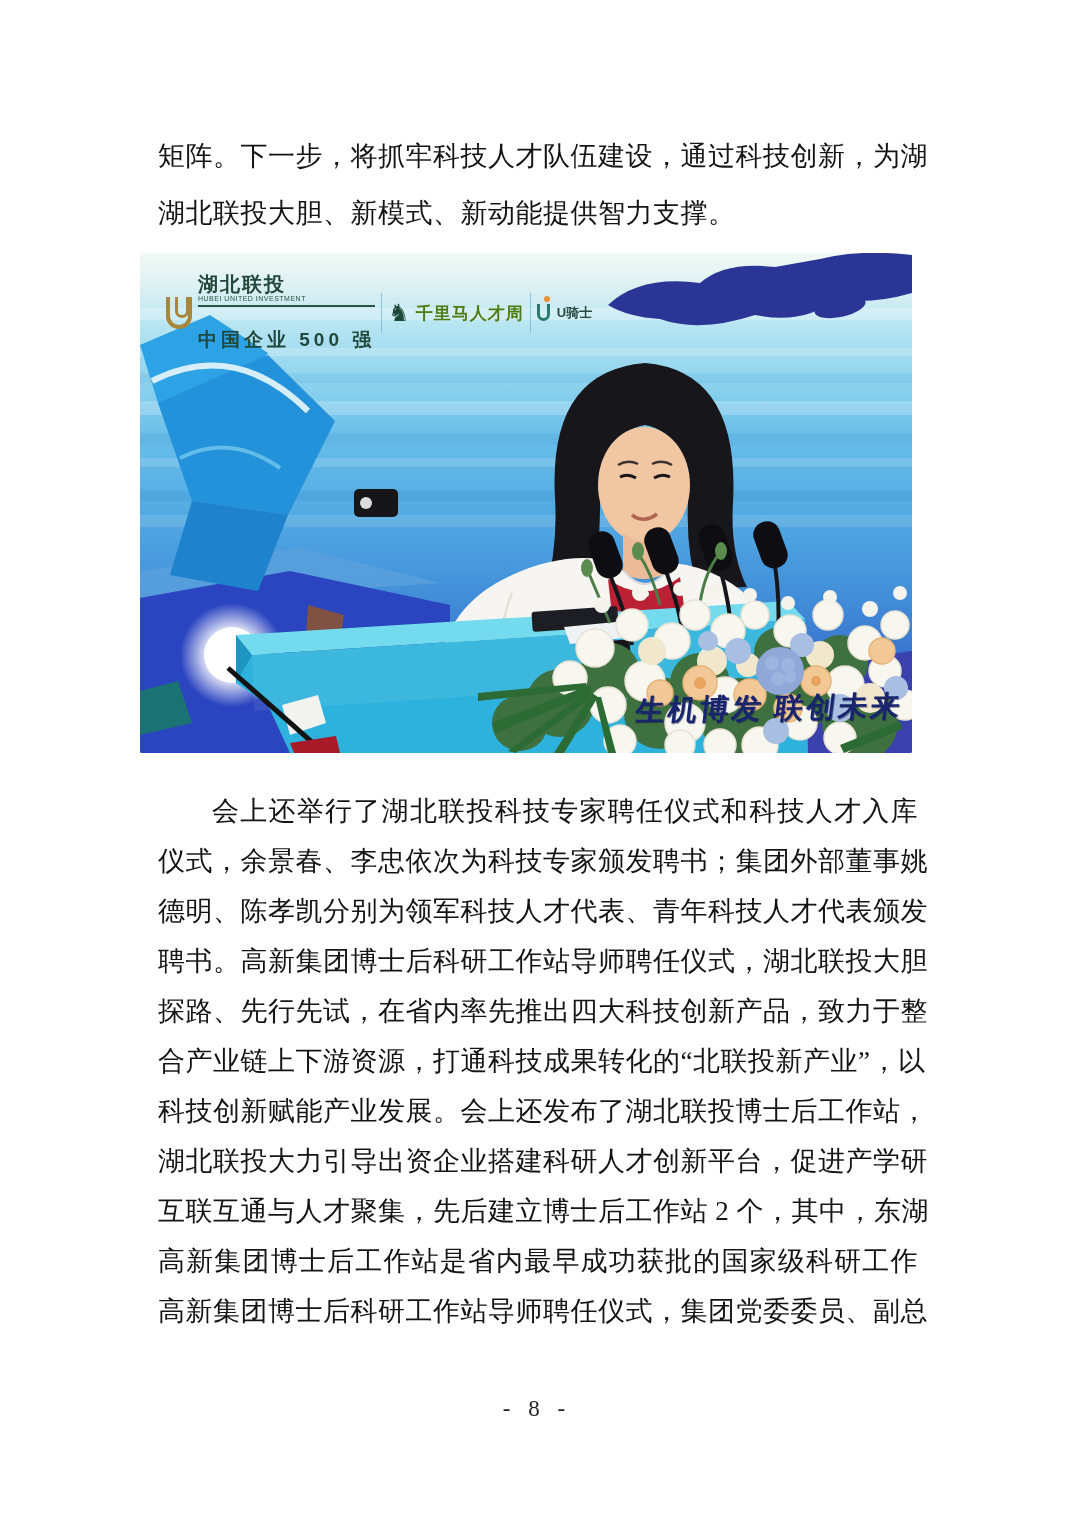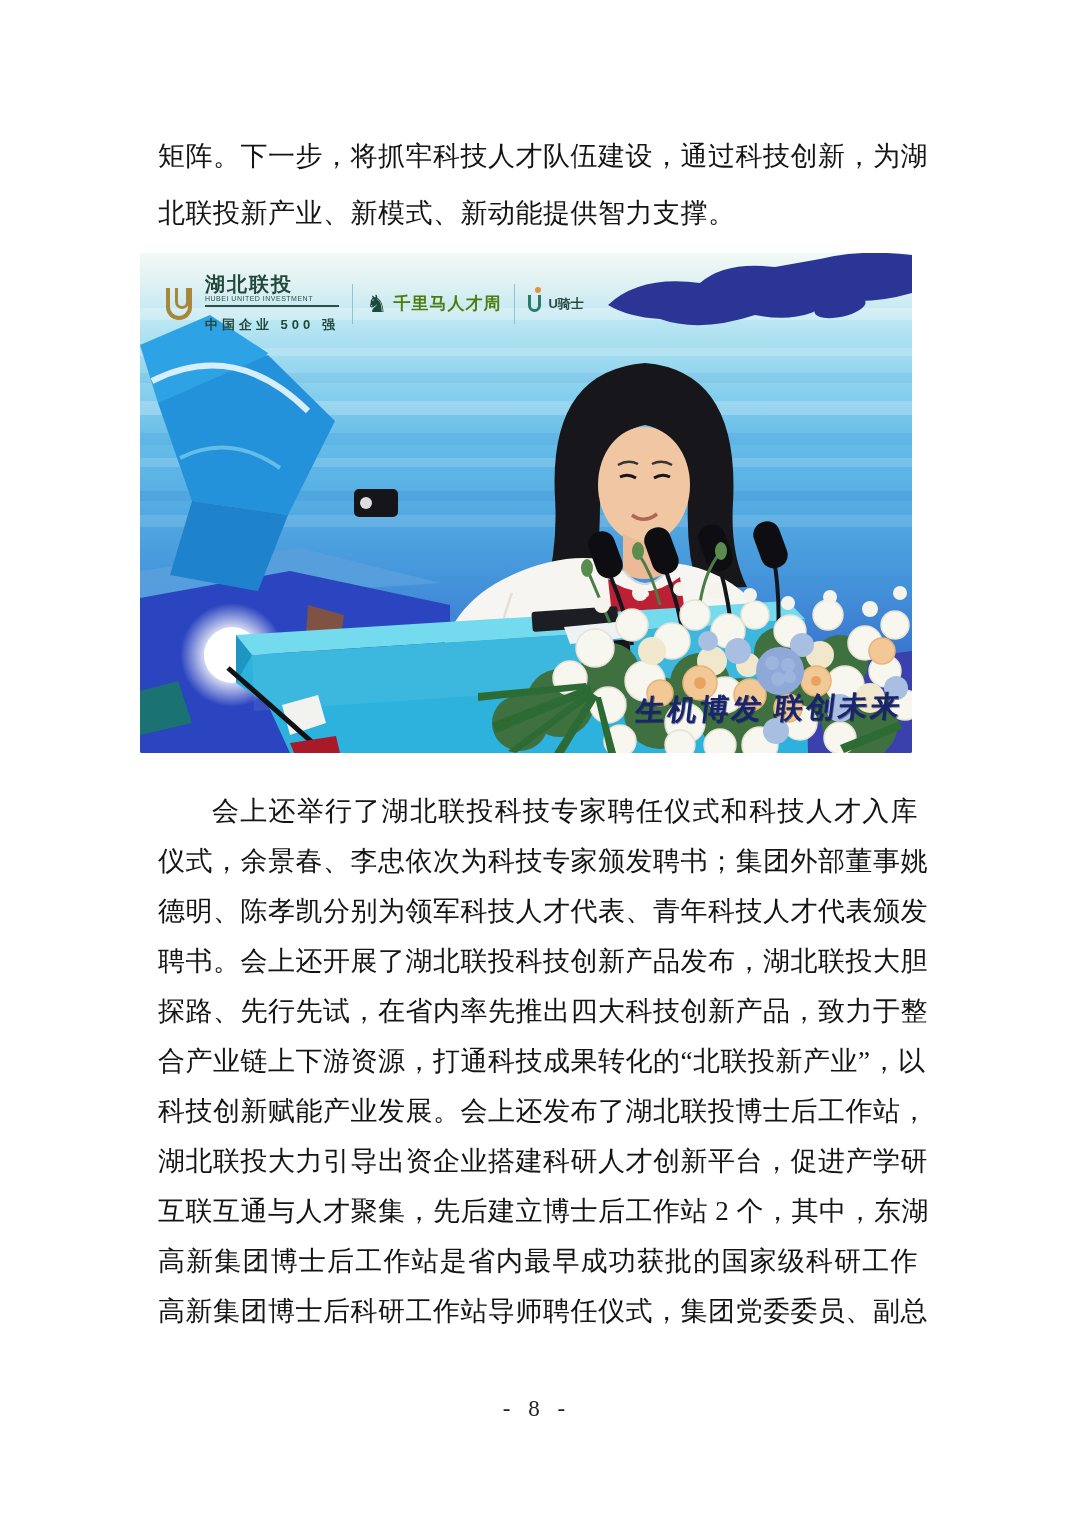--- a/index.html
+++ b/index.html
@@ -37,38 +37,38 @@
   }
   
   .photo{
     position:absolute;left:140px;top:253px;width:772px;height:500px;
     overflow:hidden;border-radius:2px;
   }
   .photo svg{position:absolute;left:0;top:0;}
   
   .logo-bar{
     position:absolute;left:26px;top:20px;
-    display:flex;align-items:center;gap:13px;
+    display:flex;align-items:center;gap:6px;
     font-family:"Liberation Sans","DejaVu Sans",sans-serif;
   }
   .u-emblem{
     width:26px;height:32px;
     border:4px solid #a8863a;border-top:none;
     border-radius:0 0 15px 15px;
     box-sizing:border-box;
     position:relative;flex:0 0 auto;
   }
   .u-emblem::after{
     content:"";position:absolute;left:5px;top:0;width:8px;height:18px;
     border:3px solid #a8863a;border-top:none;border-radius:0 0 7px 7px;
   }
   .brand-col{display:flex;flex-direction:column;}
   .brand-name{font-size:20px;font-weight:bold;color:#21483a;letter-spacing:2px;line-height:22px;}
   .brand-en{font-size:7px;color:#2c5244;letter-spacing:.5px;border-bottom:2px solid #2c5244;padding-bottom:3px;}
-  .brand-rank{font-size:13px;color:#21483a;letter-spacing:4px;margin-top:9px;font-weight:bold;}
+  .brand-rank{font-size:19px;color:#21483a;letter-spacing:4px;margin-top:20px;font-weight:bold;}
   .logo-divider{width:1px;height:40px;background:#6fb4cc;opacity:.7;}
   .horse-group{display:flex;align-items:center;gap:6px;}
   .horse-glyph{font-size:24px;color:#1d4a38;line-height:24px;}
   .event-name{font-size:17px;font-weight:bold;color:#4d7c0f;letter-spacing:1px;}
   .u2-group{display:flex;align-items:flex-start;gap:7px;}
   .u2-icon{
     width:13px;height:17px;
     border:3px solid #2a7a6a;border-top:none;border-radius:0 0 8px 8px;
     box-sizing:border-box;position:relative;flex:0 0 auto;
   }
@@ -89,21 +89,21 @@
     white-space:nowrap;
   }
 </style>
 </head>
 <body>
 
 <div class="page">
 
   <div class="para para-1">
       <div class="text-line">矩阵。下一步，将抓牢科技人才队伍建设，通过科技创新，为湖</div>
-      <div class="text-line">北联投新产业、新模式、新动能提供智力支撑。</div>
+      <div class="text-line">湖北联投大胆、新模式、新动能提供智力支撑。</div>
     </div>
 
   <div class="photo">
     <svg width="772" height="500" viewBox="0 0 772 500" preserveAspectRatio="none">
       <defs>
         <linearGradient id="bg" x1="0" y1="0" x2="0" y2="1">
           <stop offset="0" stop-color="#f1f9f5"></stop>
           <stop offset="0.07" stop-color="#dcf0f2"></stop>
           <stop offset="0.15" stop-color="#b5e4f2"></stop>
           <stop offset="0.25" stop-color="#90d4ee"></stop>
@@ -300,21 +300,21 @@
       </span>
     </div>
 
     <div class="watermark">生机博发 联创未来</div>
   </div>
 
   <div class="para para-2">
       <div class="text-line">会上还举行了湖北联投科技专家聘任仪式和科技人才入库</div>
       <div class="text-line">仪式，余景春、李忠依次为科技专家颁发聘书；集团外部董事姚</div>
       <div class="text-line">德明、陈孝凯分别为领军科技人才代表、青年科技人才代表颁发</div>
-      <div class="text-line">聘书。会上还开展了湖北联投科技创新产品发布，湖北联投大胆</div>
+      <div class="text-line">聘书。高新集团博士后科研工作站导师聘任仪式，湖北联投大胆</div>
       <div class="text-line">探路、先行先试，在省内率先推出四大科技创新产品，致力于整</div>
       <div class="text-line">合产业链上下游资源，打通科技成果转化的“北联投新产业”，以</div>
       <div class="text-line">科技创新赋能产业发展。会上还发布了湖北联投博士后工作站，</div>
       <div class="text-line">湖北联投大力引导出资企业搭建科研人才创新平台，促进产学研</div>
       <div class="text-line">互联互通与人才聚集，先后建立博士后工作站 2 个，其中，东湖</div>
       <div class="text-line">高新集团博士后工作站是省内最早成功获批的国家级科研工作</div>
       <div class="text-line">高新集团博士后科研工作站导师聘任仪式，集团党委委员、副总</div>
     </div>
 
   <div class="footer">- 8 -</div>

